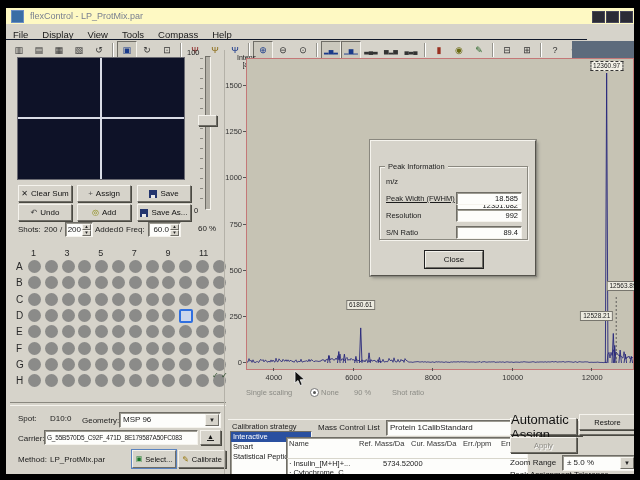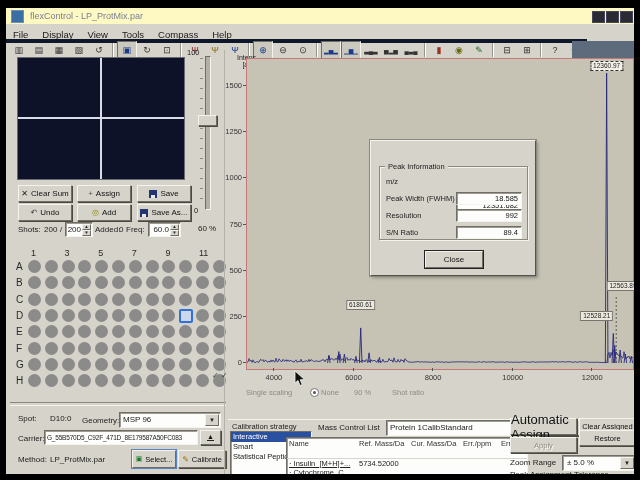--- a/index.html
+++ b/index.html
@@ -50,21 +50,21 @@
 <div id="app">
 
   <div class="abs" style="left:0;top:0;width:628px;height:16px;background:#fef9c3">
     <div class="abs" style="left:5px;top:2px;width:11px;height:11px;background:#3a6ea5;border:1px solid #6a8ec5"></div>
     <div class="abs" style="left:24px;top:3px;font-size:9px;color:#787f90">flexControl - LP_ProtMix.par</div>
     <div class="abs" style="left:586px;top:3px;width:11px;height:10px;background:#2b2b35;border:1px solid #46465a"></div>
     <div class="abs" style="left:600px;top:3px;width:11px;height:10px;background:#2b2b35;border:1px solid #46465a"></div>
     <div class="abs" style="left:614px;top:3px;width:11px;height:10px;background:#2b2b35;border:1px solid #46465a"></div>
   </div>
 
-  <div class="abs" id="menubar" style="left:0;top:16px;width:581px;height:15px;border-bottom:4px solid #0f172a"><span class="menu-item">File</span><span class="menu-item">Display</span><span class="menu-item">View</span><span class="menu-item">Tools</span><span class="menu-item">Compass</span><span class="menu-item">Help</span></div>
+  <div class="abs" id="menubar" style="left:0;top:16px;width:581px;height:15px;border-bottom:1px solid #0f172a"><span class="menu-item">File</span><span class="menu-item">Display</span><span class="menu-item">View</span><span class="menu-item">Tools</span><span class="menu-item">Compass</span><span class="menu-item">Help</span></div>
 
   <div class="abs" id="toolbar" style="left:0;top:32px;width:628px;height:20px;display:flex;align-items:center;padding-left:3px;box-sizing:border-box">
   <span class="tb-btn">▥</span>
       <span class="tb-btn">▤</span>
       <span class="tb-btn">▦</span>
       <span class="tb-btn">▧</span>
       <span class="tb-btn">↺</span>
       <span class="tb-sep"></span>
       <span class="tb-btn pressed">▣</span>
       <span class="tb-btn">↻</span>
@@ -364,21 +364,21 @@
   </svg>
 
   <div class="abs" id="dialog" style="left:364px;top:132px;width:164px;height:134px;background:#d6d3ca;border:1px solid;border-color:#f5f3ed #55534c #55534c #f5f3ed;outline:1px solid #8a887f;box-shadow:2px 2px 3px rgba(40,40,40,.35);z-index:40">
     <div class="abs" style="left:8px;top:25px;width:147px;height:72px;border:1px solid #8a887f;box-shadow:inset 1px 1px 0 #f5f3ed,1px 1px 0 #f5f3ed">
       <div class="abs lbl" style="left:5px;top:-5px;background:#d6d3ca;padding:0 3px;font-size:7.5px">Peak Information</div>
       <div id="dlg-fields">
           <div class="abs" style="left: 6px; top: 10px; font-size: 7.5px; color: rgb(28, 28, 28); white-space: nowrap;">m/z</div>
           <div class="abs sunk" style="left: 76px; top: 8px; width: 64px; height: 11px; margin-top: 24px;">
             <div style="position: absolute; right: 3px; top: 1px; font-size: 7.5px; color: rgb(17, 17, 17);">12351.682</div>
           </div>
-          <div class="abs" style="left: 6px; top: 27px; font-size: 7.5px; color: rgb(28, 28, 28); white-space: nowrap;">Peak Width (FWHM)</div>
+          <div class="abs" style="left: 6px; top: 27px; font-size: 7.5px; color: rgb(28, 28, 28); white-space: nowrap; text-decoration: underline;">Peak Width (FWHM)</div>
           <div class="abs sunk" style="left: 76px; top: 25px; width: 64px; height: 11px;">
             <div style="position: absolute; right: 3px; top: 1px; font-size: 7.5px; color: rgb(17, 17, 17);">18.585</div>
           </div>
           <div class="abs" style="left: 6px; top: 44px; font-size: 7.5px; color: rgb(28, 28, 28); white-space: nowrap;">Resolution</div>
           <div class="abs sunk" style="left: 76px; top: 42px; width: 64px; height: 11px;">
             <div style="position: absolute; right: 3px; top: 1px; font-size: 7.5px; color: rgb(17, 17, 17);">992</div>
           </div>
           <div class="abs" style="left: 6px; top: 61px; font-size: 7.5px; color: rgb(28, 28, 28); white-space: nowrap;">S/N Ratio</div>
           <div class="abs sunk" style="left: 76px; top: 59px; width: 64px; height: 11px;">
             <div style="position: absolute; right: 3px; top: 1px; font-size: 7.5px; color: rgb(17, 17, 17);">89.4</div>
@@ -404,35 +404,35 @@
     <div class="abs sunk" style="left:158px;top:15px;width:146px;height:14px">
       <div class="lbl" style="position:absolute;left:3px;top:2px">Protein 1CalibStandard</div>
       <div class="combo-arrow">▼</div>
     </div>
     <div class="abs raised btn" style="left:310px;top:15px;width:42px;height:14px">
       <span>Edit...</span>
       </div>
 
     <div class="abs sunk" id="cal-table" style="left:58px;top:32px;width:240px;height:36px;overflow:hidden">
         <div style="white-space: nowrap; padding: 1px 2px; border-bottom: 1px solid rgb(216, 214, 204);"><span class="cell" style="width: 70px; color: rgb(51, 51, 51);">Name</span><span class="cell" style="width: 52px; color: rgb(51, 51, 51);">Ref. Mass/Da</span><span class="cell" style="width: 52px; color: rgb(51, 51, 51);">Cur. Mass/Da</span><span class="cell" style="width: 38px; color: rgb(51, 51, 51);">Err./ppm</span><span class="cell" style="width: 24px; color: rgb(51, 51, 51);">Err./Da</span></div>
-        <div style="white-space: nowrap; padding: 0px 2px; height: 9px;"><span class="cell" style="width: 70px; text-decoration: underline;">· Insulin_[M+H]+...</span><span class="cell" style="width: 52px;">5734.52000</span><span class="cell" style="width: 52px;"></span><span class="cell" style="width: 38px;"></span><span class="cell" style="width: 24px;"></span></div>
+        <div style="white-space: nowrap; padding: 0px 2px; height: 9px;"><span class="cell" style="width: 70px;">· Insulin_[M+H]+...</span><span class="cell" style="width: 52px; margin-left: 24px;">5734.52000</span><span class="cell" style="width: 52px;"></span><span class="cell" style="width: 38px;"></span><span class="cell" style="width: 24px;"></span></div>
         <div style="white-space: nowrap; padding: 0px 2px; height: 9px;"><span class="cell" style="width: 70px;">· Cytochrome_C_...</span><span class="cell" style="width: 52px; margin-top: 15px;">6181.05000</span><span class="cell" style="width: 52px;"></span><span class="cell" style="width: 38px;"></span><span class="cell" style="width: 24px;"></span></div>
       </div>
   </div>
 
   <div class="abs raised btn" style="left:504px;top:410px;width:65px;height:15px;font-size:13px">
     <span>Automatic Assign</span>
     </div>
   <div class="abs raised btn" style="left:573px;top:410px;width:55px;height:15px;font-size:7.5px">
     <span>Clear Assigned</span>
     </div>
   <div class="abs raised btn" style="left:504px;top:429px;width:65px;height:14px;font-size:7.5px;color:#8d8b84;text-shadow:1px 1px 0 #fff">
     <span>Apply</span>
     </div>
-  <div class="abs raised btn" style="left:573px;top:422px;width:55px;height:14px;font-size:7.5px">
+  <div class="abs raised btn" style="left:573px;top:406px;width:55px;height:14px;font-size:7.5px">
     <span>Restore</span>
     </div>
   <div class="abs lbl" style="left:504px;top:450px">Zoom Range</div>
   <div class="abs sunk" style="left:556px;top:447px;width:72px;height:14px">
     <div class="lbl" style="position:absolute;left:4px;top:2px">± 5.0 %</div>
     <div class="combo-arrow">▼</div>
   </div>
   <div class="abs lbl" style="left:504px;top:462px">Peak Assignment Tolerance</div>
 
 </div>

